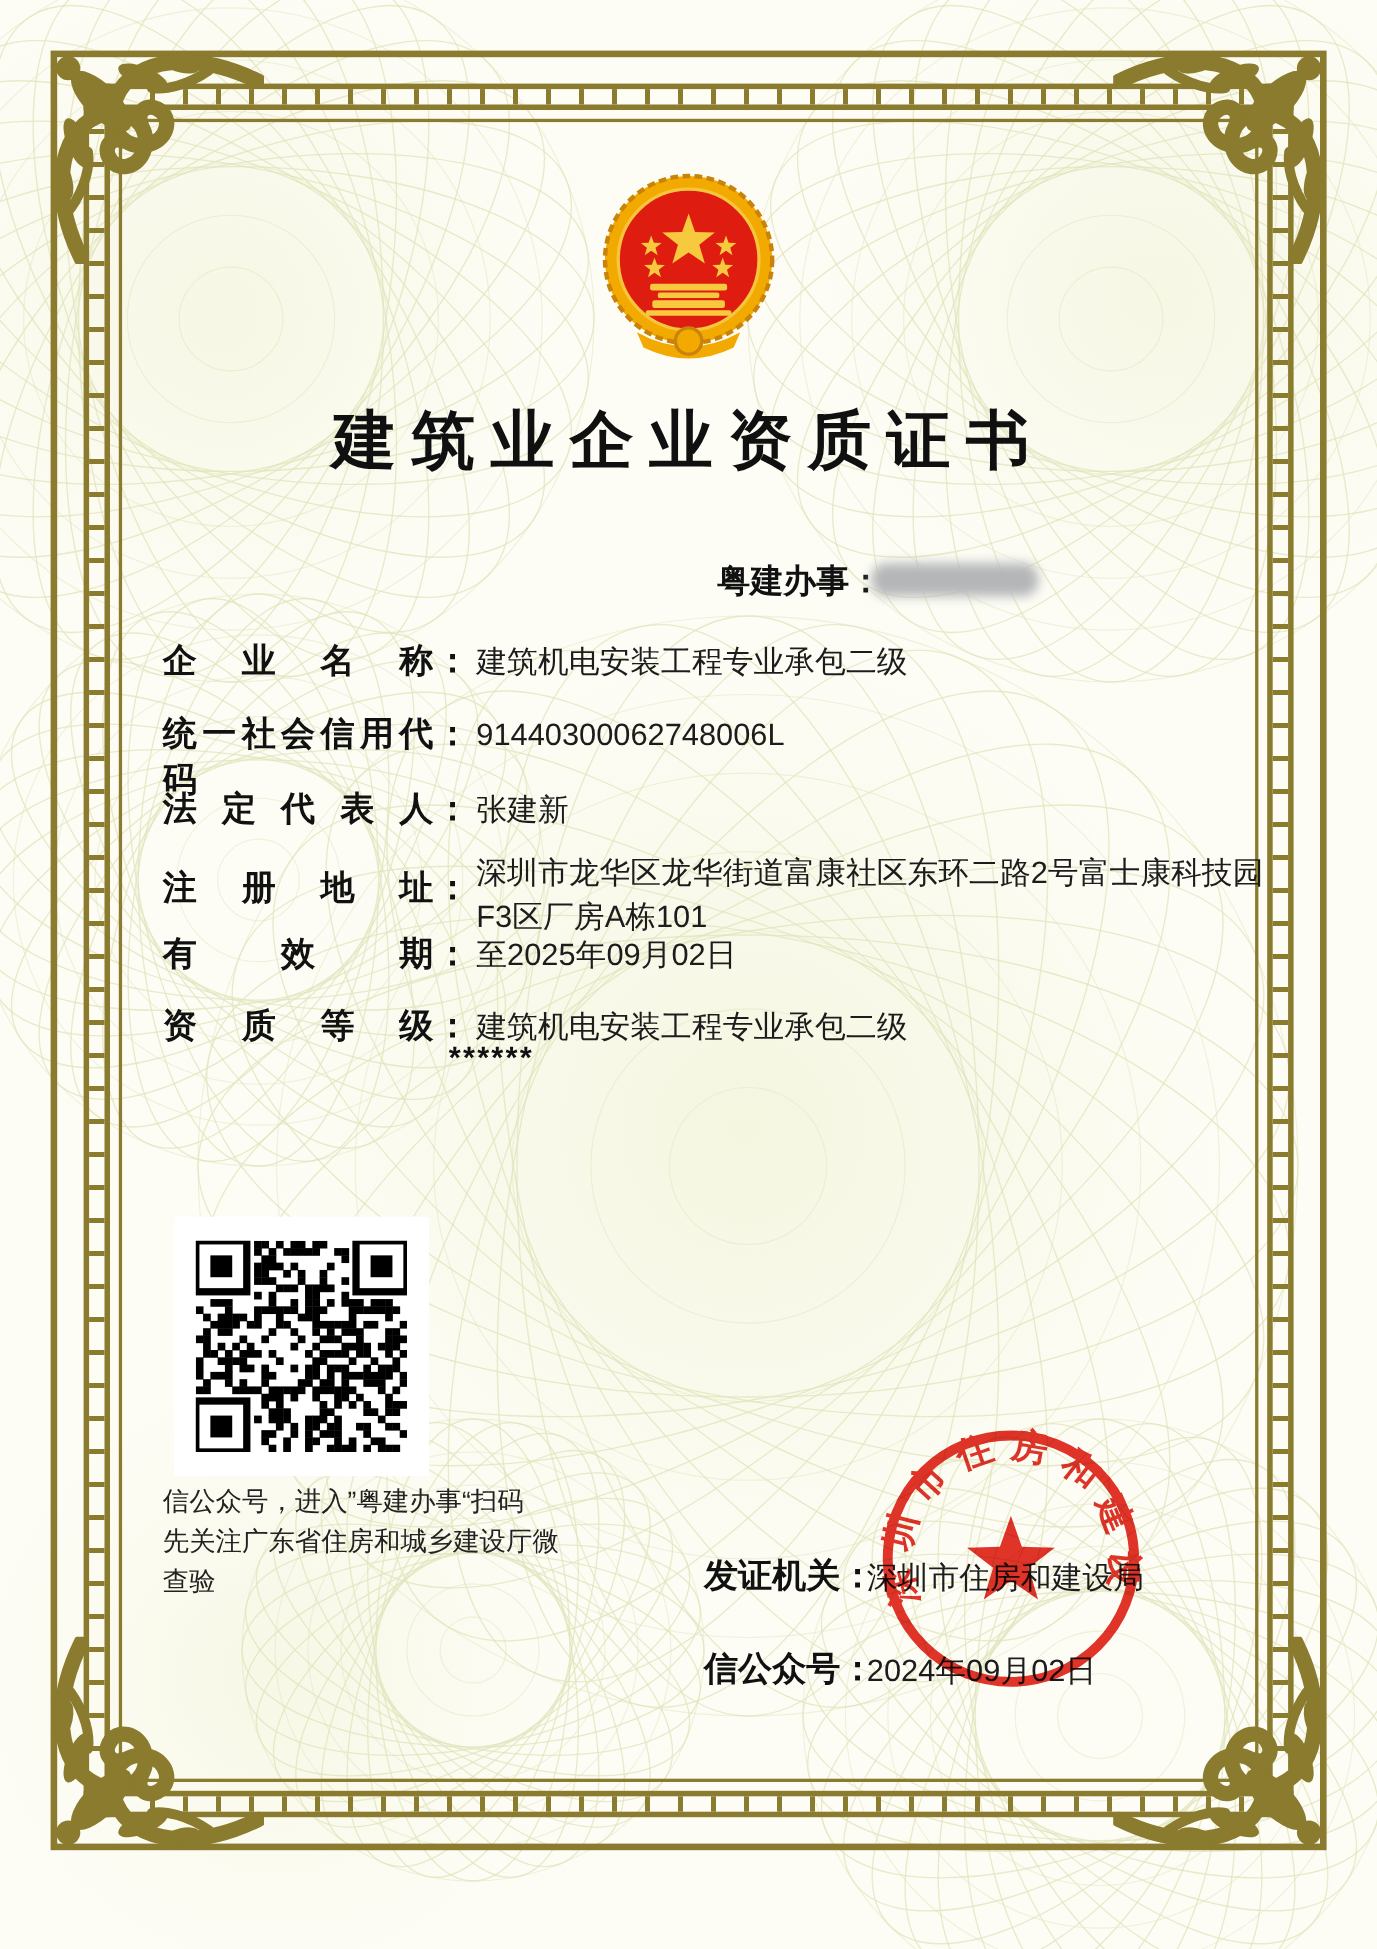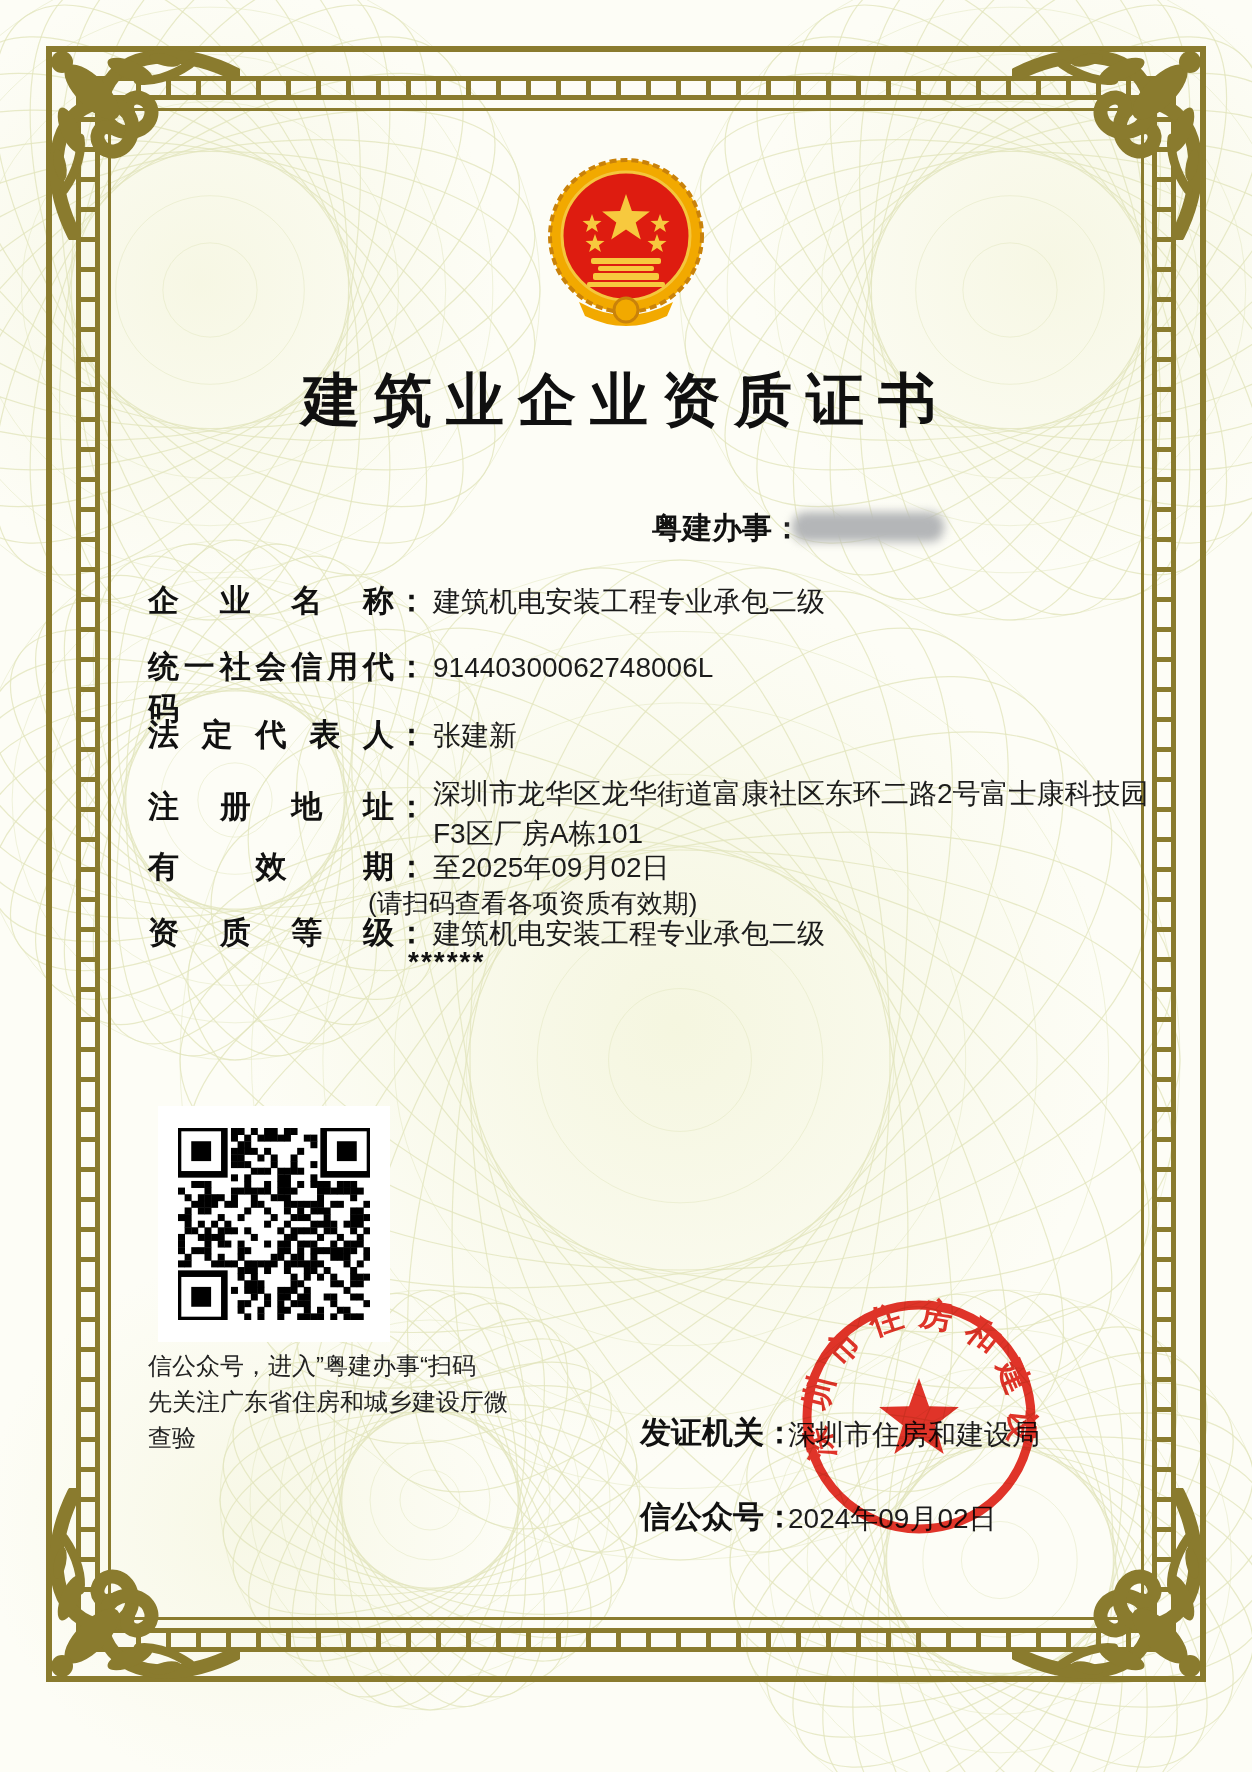--- a/index.html
+++ b/index.html
@@ -299,21 +299,20 @@
     <div class="row" style="top:772px">
       <span class="f-label" style="padding-top:14px">注 册 地 址</span>
       <span class="f-colon" style="padding-top:14px">：</span>
       <span class="f-value">深圳市龙华区龙华街道富康社区东环二路2号富士康科技园F3区厂房A栋101</span>
     </div>
     <div class="row" style="top:846px">
       <span class="f-label">有 效 期</span>
       <span class="f-colon">：</span>
       <span class="f-value">至2025年09月02日</span>
     </div>
-    <div class="note">(请扫码查看各项资质有效期)</div>
     <div class="row" style="top:912px">
       <span class="f-label">资 质 等 级</span>
       <span class="f-colon">：</span>
       <span class="f-value">建筑机电安装工程专业承包二级</span>
     </div>
     <div class="stars">******</div>
 
     <div class="qr-wrap">
       <svg id="qr" width="192" height="192">
           <rect x="52.97" y="0.00" width="7" height="7" fill="#000"></rect>

